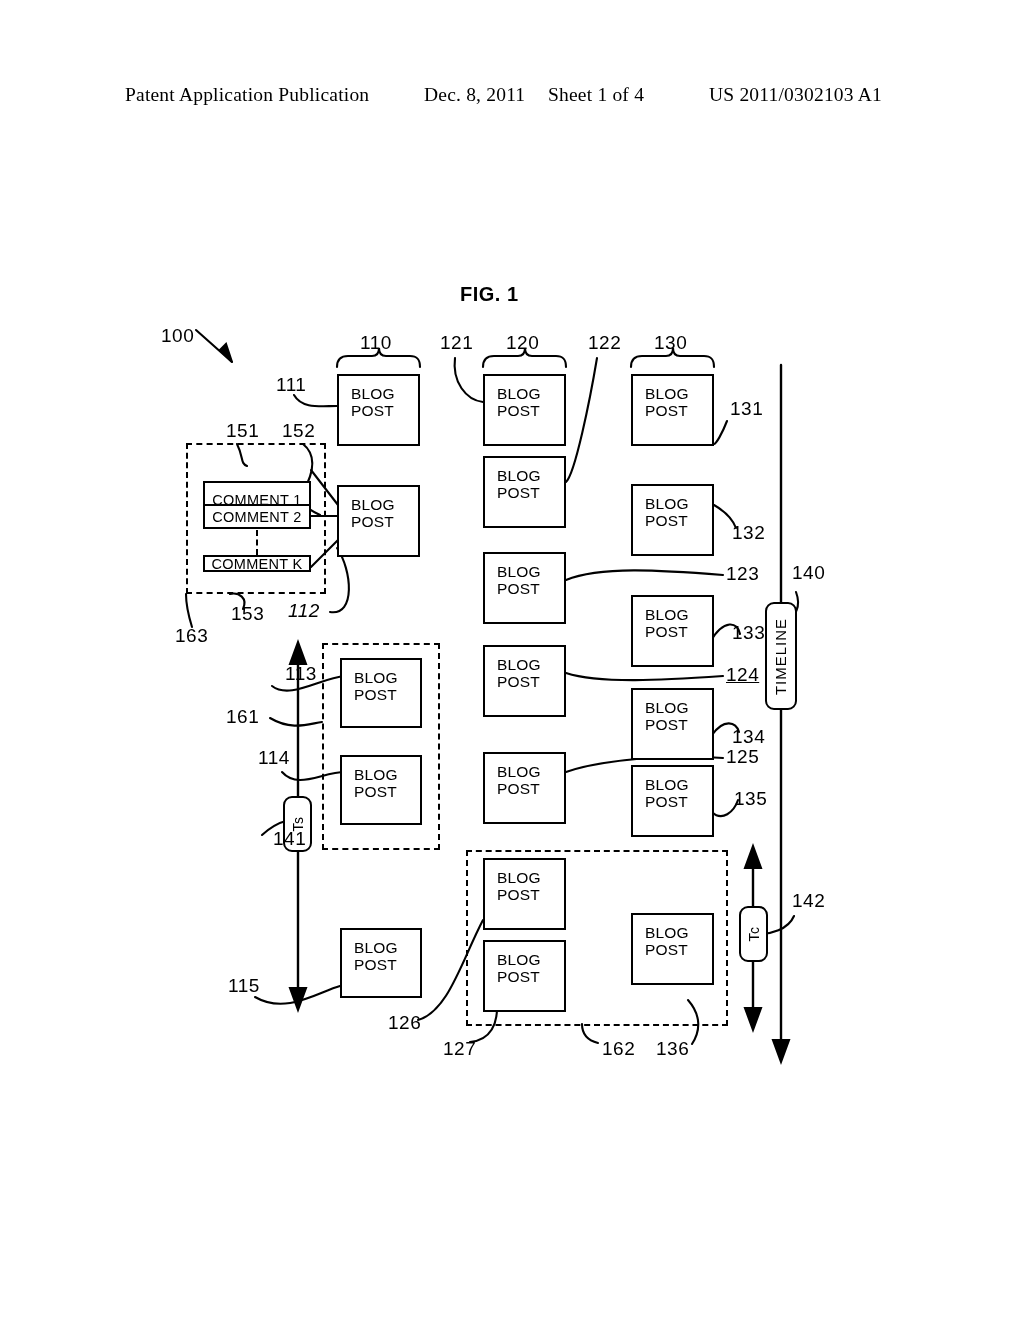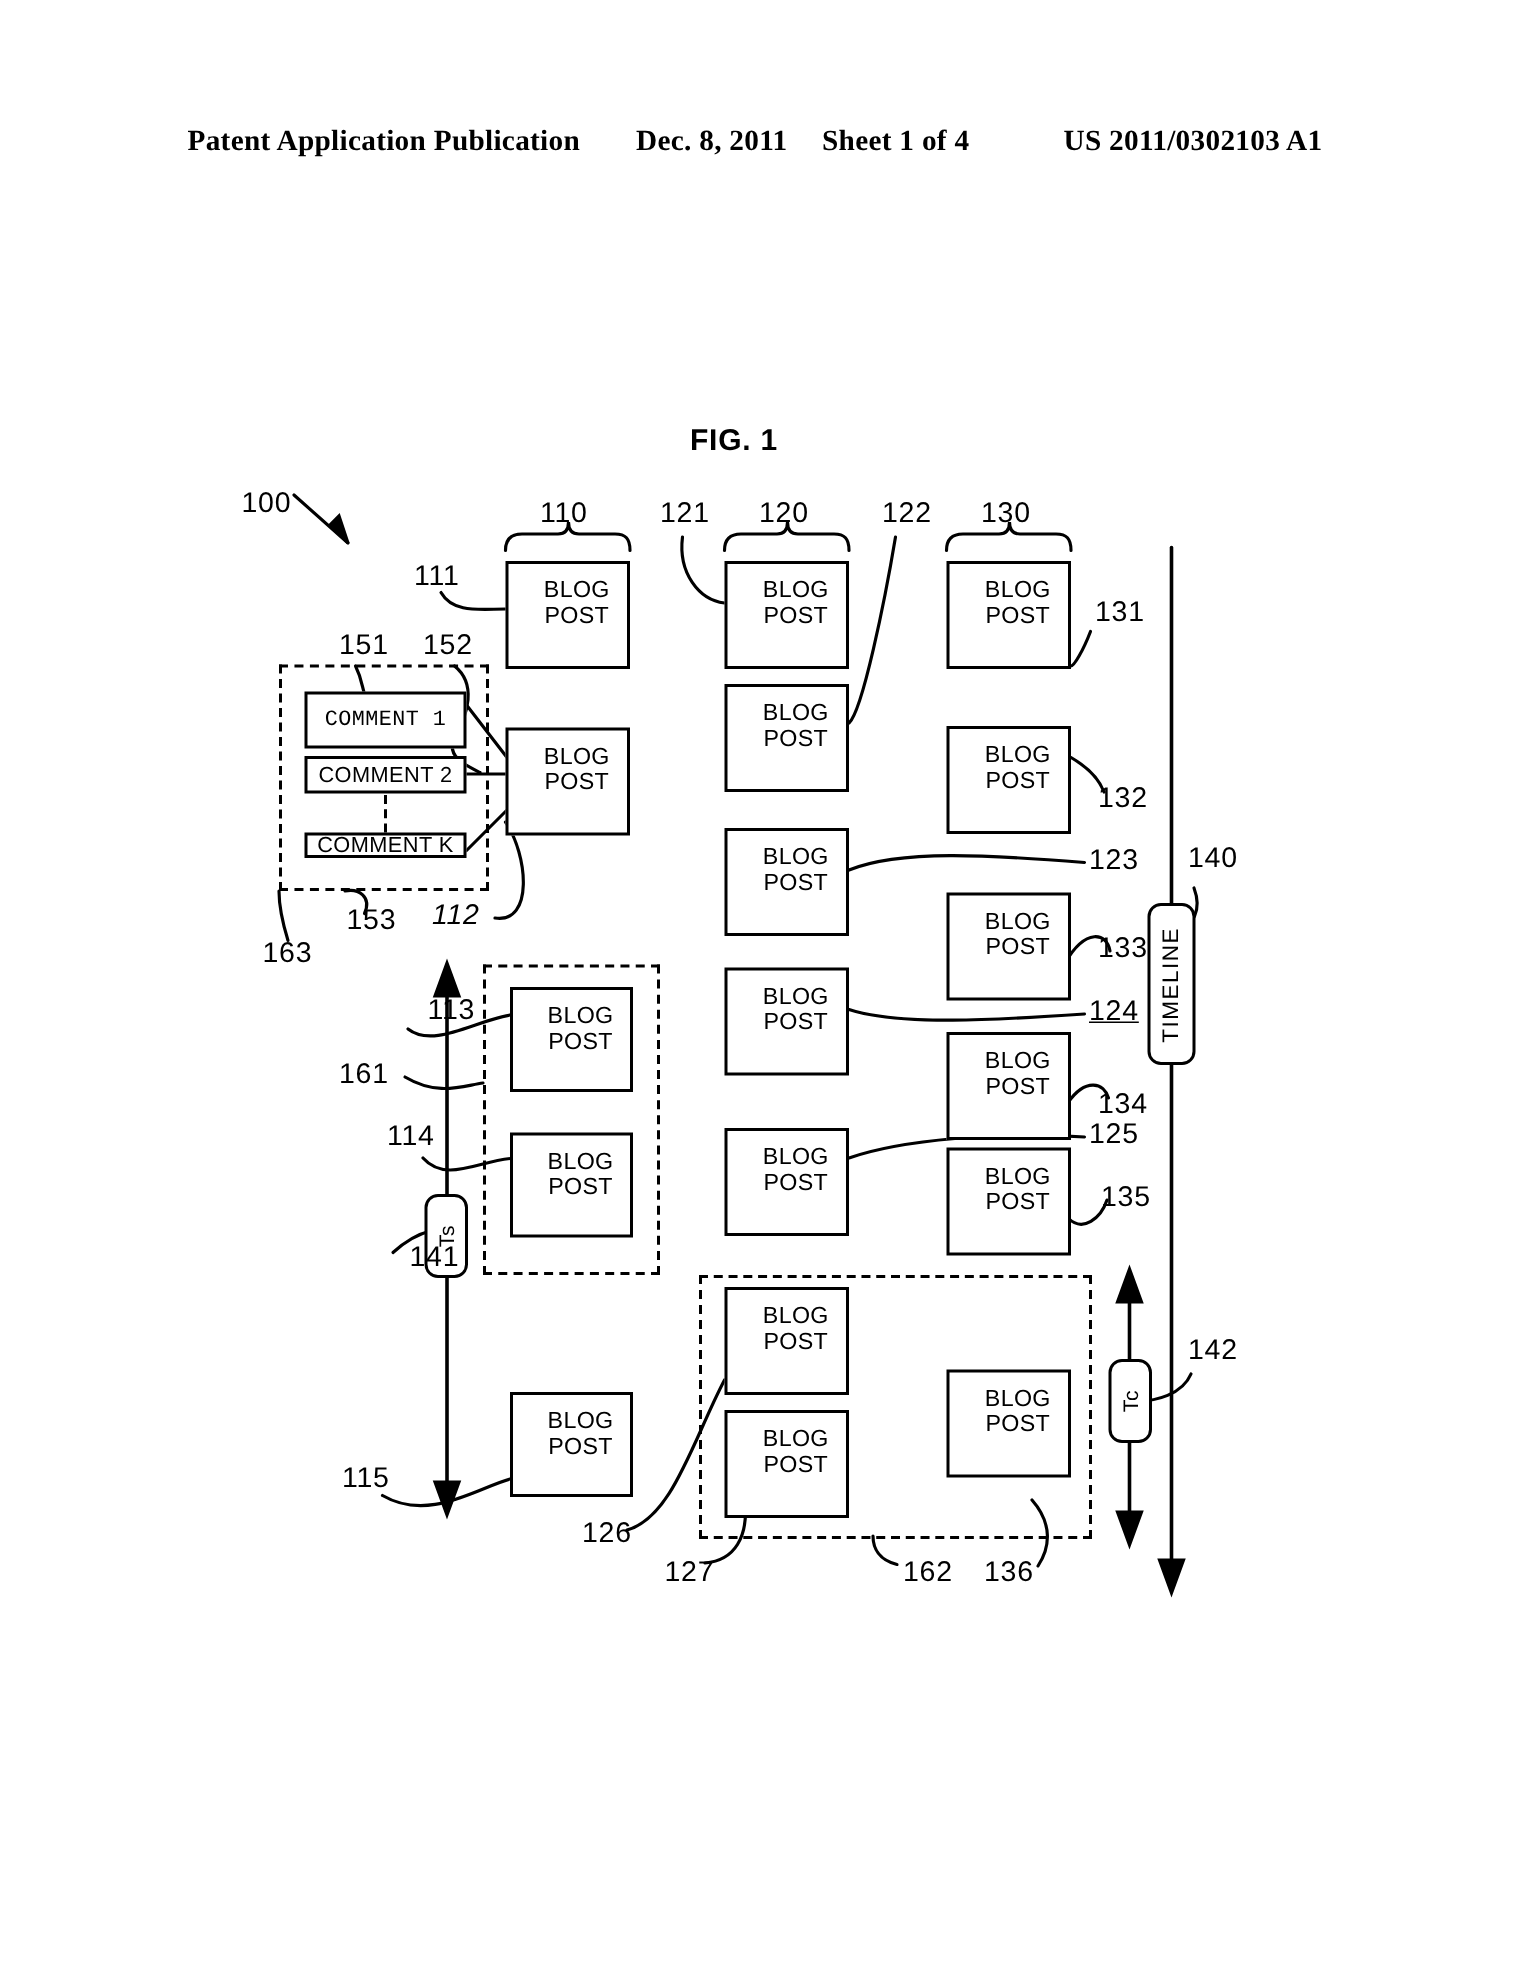--- a/index.html
+++ b/index.html
@@ -17,21 +17,21 @@
   }
 
   
   .pat-header {
     position: absolute;
     left: 0;
     top: 84px;
     width: 1015px;
     height: 34px;
     font-family: "Liberation Serif", serif;
-    font-weight: bold;
+    font-weight: normal;
     font-size: 19.5px;
     letter-spacing: 0.2px;
   }
   .pat-header .h-pub   { position: absolute; left: 125px;  top: 0; white-space: nowrap; }
   .pat-header .h-date  { position: absolute; left: 424px;  top: 0; white-space: nowrap; }
   .pat-header .h-sheet { position: absolute; left: 548px;  top: 0; white-space: nowrap; }
   .pat-header .h-num   { position: absolute; left: 709px;  top: 0; white-space: nowrap; }
 
   
   .fig-title {
@@ -59,21 +59,20 @@
     position: absolute;
     border: 2px solid #000;
     background: #fff;
     box-sizing: border-box;
   }
   .blog-box {
     font-size: 15.5px;
     line-height: 1.12;
     padding: 9px 0 0 12px;
     letter-spacing: 0.2px;
-    text-align: center;
   }
   .blog-box .l1, .blog-box .l2 { display: block; }
 
   .comment-box {
     border: 2px solid #000;
     background: #fff;
     box-sizing: border-box;
     position: absolute;
     font-size: 14.5px;
     display: flex;
@@ -292,21 +291,21 @@
 </div>
 <div class="box blog-box" style="left:631px; top:765px; width:83px; height:72px;">
   <span class="l1">BLOG</span>
   <span class="l2">POST</span>
 </div>
 <div class="box blog-box" style="left:631px; top:913px; width:83px; height:72px;">
   <span class="l1">BLOG</span>
   <span class="l2">POST</span>
 </div>
 
-<div class="comment-box" style="left:203px; top:461px; width:108px; height:38px;font-family:Liberation Mono, monospace;">COMMENT 1</div>
+<div class="comment-box" style="left:203px; top:481px; width:108px; height:38px;">COMMENT 1</div>
 <div class="comment-box" style="left:203px; top:504px; width:108px; height:25px;">COMMENT 2</div>
 <div class="comment-box" style="left:203px; top:555px; width:108px; height:17px;">COMMENT K</div>
 
 <div style="position:absolute; left:256px; top:530px; width:0; height:25px; border-left:2px dashed #000;"></div>
 
 <div class="tmark" style="left:765px; top:602px; width:32px; height:108px;">
   <span>TIMELINE</span>
 </div>
 <div class="tmark small" style="left:283px; top:796px; width:29px; height:56px;">
   <span>Ts</span>

